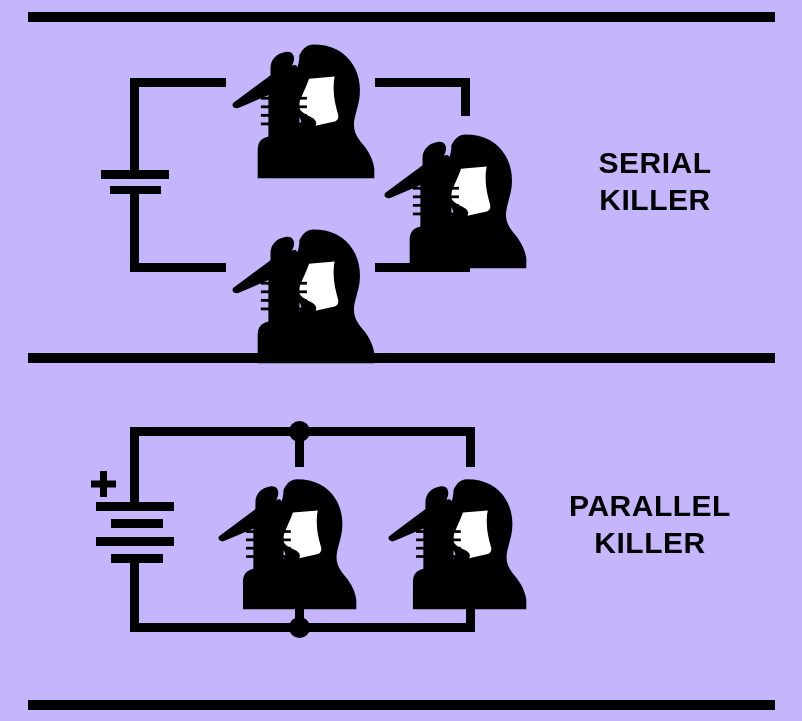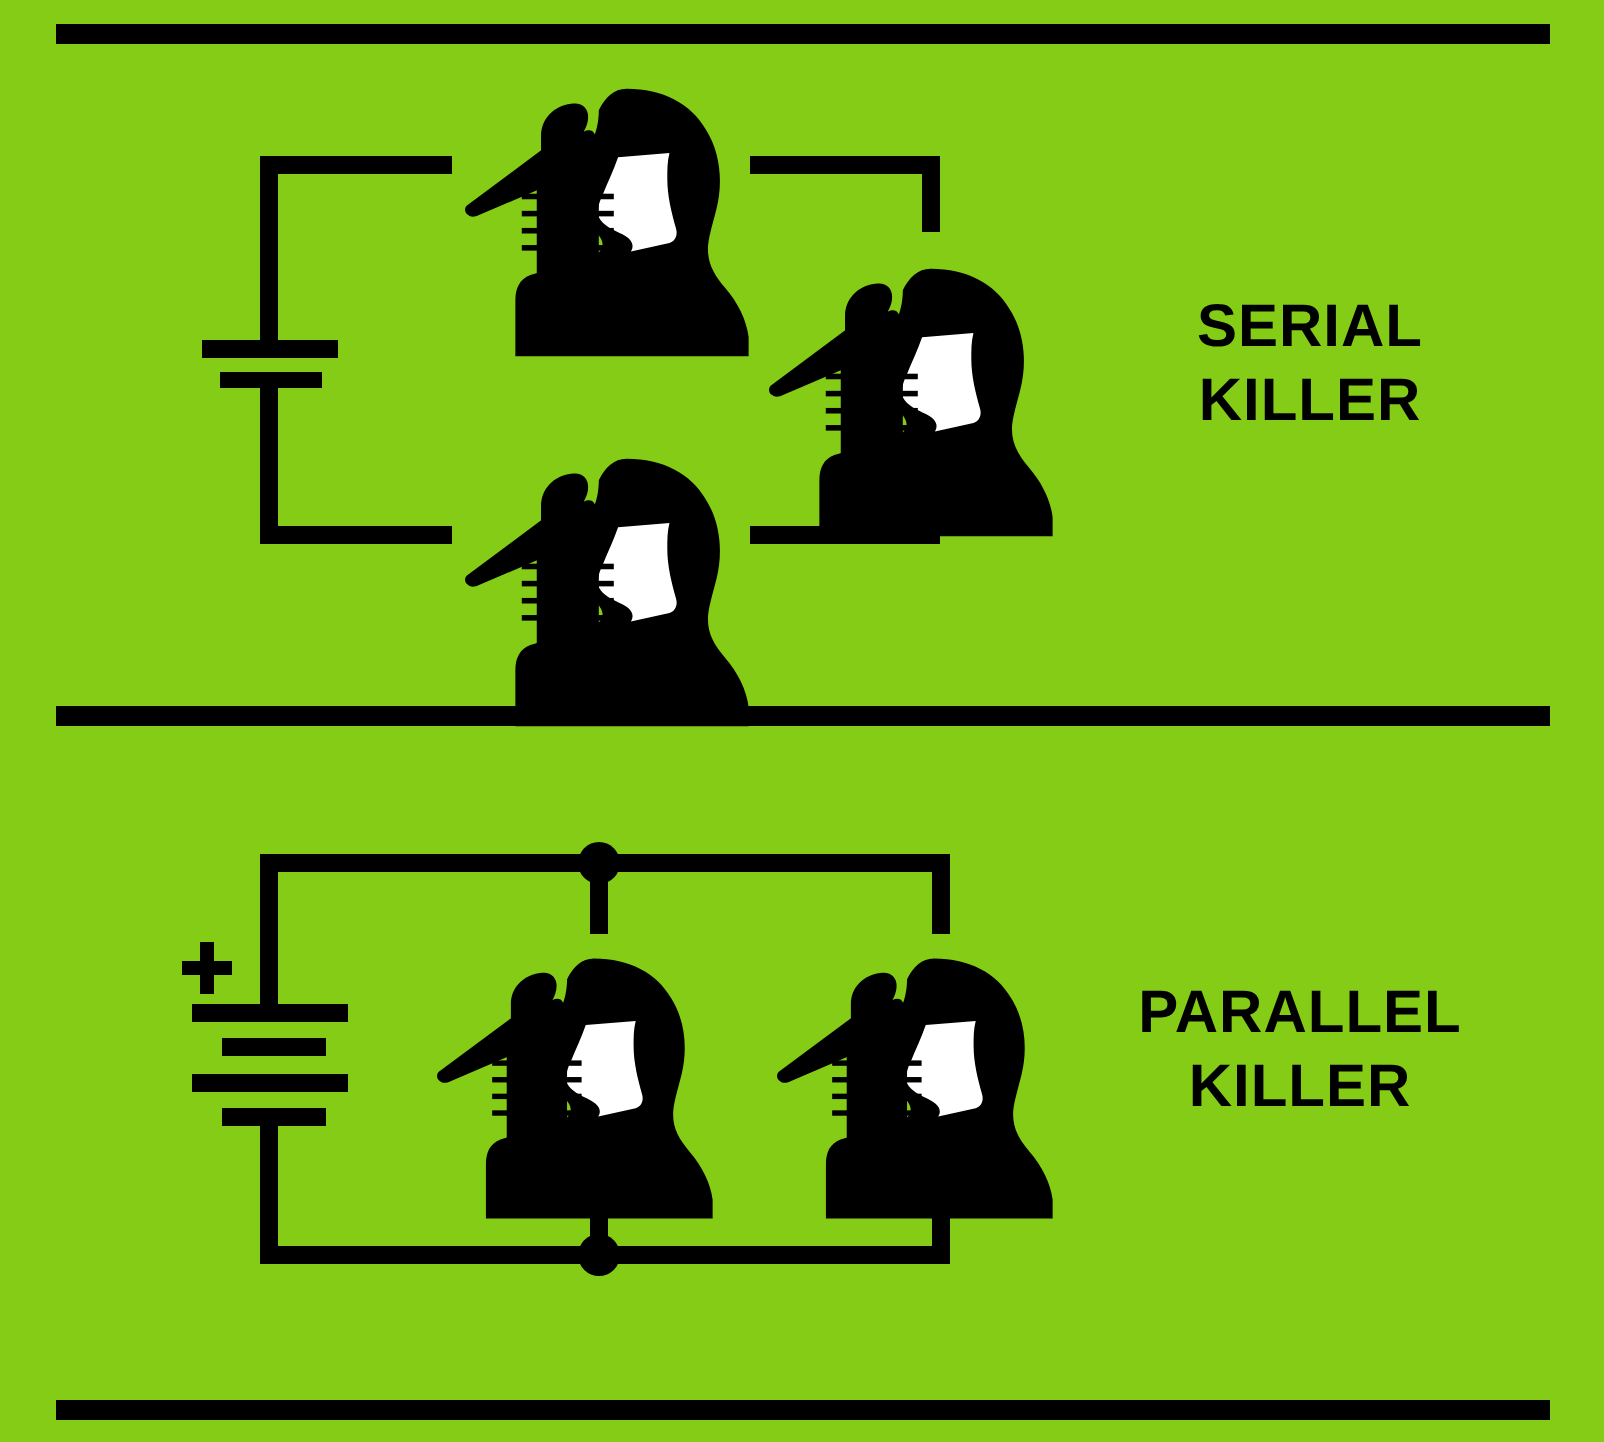--- a/index.html
+++ b/index.html
@@ -8,21 +8,21 @@
     padding: 0;
     background: #ffffff;
   }
   body {
     font-family: "Liberation Sans", sans-serif;
   }
   #page {
     position: relative;
     width: 802px;
     height: 721px;
-    background: #84cc16;
+    background: #c4b5fd;
     overflow: hidden;
   }
   #page svg.full {
     position: absolute;
     left: 0;
     top: 0;
     width: 802px;
     height: 721px;
     display: block;
   }

